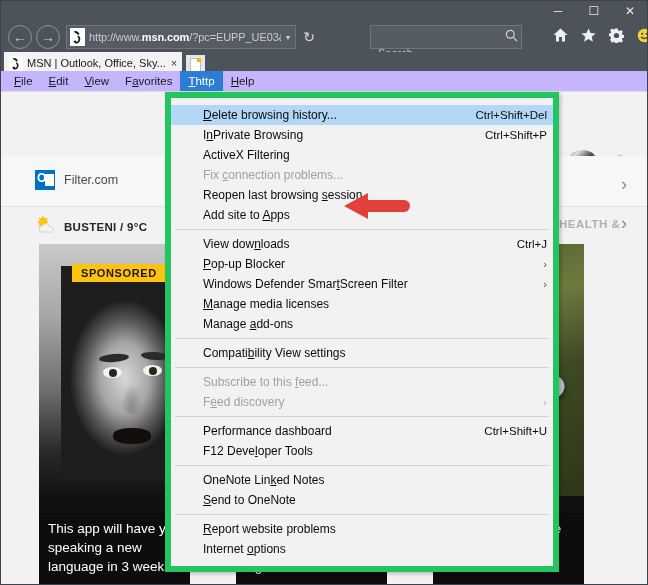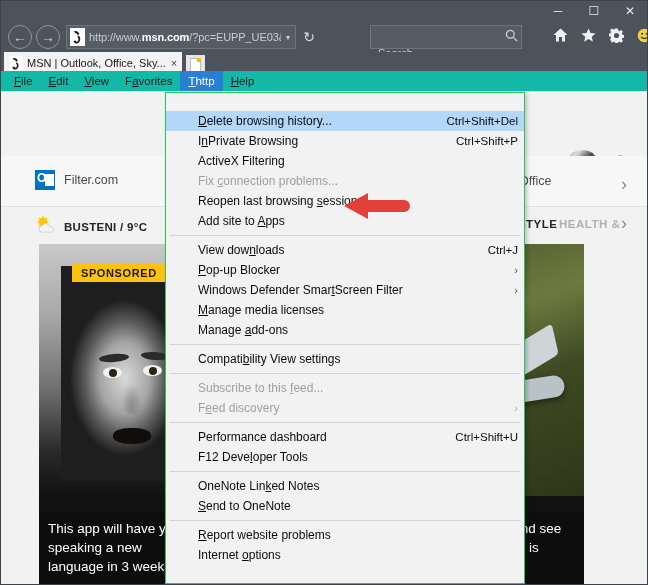--- a/index.html
+++ b/index.html
@@ -45,21 +45,21 @@
        display:flex;align-items:center;padding:0 0 0 5px;box-sizing:border-box;}
   .tab-fav{width:14px;height:15px;background:#fff;display:flex;align-items:center;justify-content:center;flex:0 0 auto;}
   .tab-title{font-size:11px;color:#17191c;margin-left:4px;white-space:nowrap;overflow:hidden;flex:1;}
   .tab-close{width:16px;text-align:center;color:#3a3d41;font-size:11px;}
   .newtab{position:absolute;left:186px;top:3px;width:19px;height:19px;background:#e6e6e6;
           display:flex;align-items:center;justify-content:center;}
   .newtab .pg{width:11px;height:14px;background:#fff;border:1px solid #b9bcc0;position:relative;box-sizing:border-box;}
   .newtab .pg:after{content:"";position:absolute;right:-1px;top:-1px;width:4px;height:4px;background:#ffb400;}
 
   
-  .menubar{position:absolute;left:0;top:71px;width:648px;height:21px;background:#14b8a6;
+  .menubar{position:absolute;left:0;top:71px;width:648px;height:21px;background:#c4b5fd;
            border-bottom:1px solid #dcdcdc;display:flex;align-items:center;padding-left:6px;box-sizing:border-box;}
   .mbitem{font-size:11.5px;color:#1a1a1a;padding:3px 8px;line-height:14px;}
   .mbitem u{text-decoration:underline;}
   .mbitem.active{background:#2a7fd4;color:#fff;}
 
   
   .page{position:absolute;left:1px;top:92px;width:646px;height:492px;background:#f2f2f2;overflow:hidden;}
 
   .msnhead{position:absolute;left:0;top:0;width:646px;height:63px;background:#f2f2f2;border-bottom:1px solid #e3e3e3;margin-top:44px;}
   .msn-logo{position:absolute;left:34px;top:21px;display:flex;align-items:center;}
@@ -115,22 +115,22 @@
   .gearw{position:absolute;width:12px;height:12px;background:#3a3f35;border-radius:50%;}
   .gearw.g1{left:16px;top:66px;}
   .gearw.g2{left:66px;top:72px;}
 
   .sponsored{position:absolute;left:33px;top:20px;background:#ffc20e;color:#1a1a1a;
              font-size:11px;font-weight:bold;letter-spacing:.6px;padding:3px 9px;}
   .card-cap{position:absolute;left:0;bottom:0;width:151px;padding:6px 9px 8px 9px;
             box-sizing:border-box;color:#fff;font-size:13.5px;line-height:19px;background:#0d0d0d;}
 
   
-  .menu{position:absolute;left:165px;top:92px;width:360px;background:#f2f2f2;
-        border:1px solid #22c55e;box-shadow:2px 2px 4px rgba(0,0,0,.22);padding:18px 0;box-sizing:border-box;}
+  .menu{position:absolute;left:165px;top:92px;width:394px;background:#f2f2f2;
+        border:6px solid #22c55e;box-shadow:2px 2px 4px rgba(0,0,0,.22);padding:7px 0;box-sizing:border-box;}
   .mi{position:relative;height:20px;display:flex;align-items:center;padding:0 6px 0 32px;
       font-size:12px;color:#0b0b0b;box-sizing:border-box;}
   .mi.hl{background:#b3d8f7;}
   .mi.dis{color:#a0a0a0;}
   .mi .lbl{flex:1;white-space:nowrap;}
   .mi .lbl u{text-decoration:underline;}
   .mi .acc{font-size:11.5px;color:#0b0b0b;margin-left:12px;white-space:nowrap;}
   .mi .sub{font-size:11px;color:#555;margin-left:12px;}
   .mi.dis .sub{color:#b0b0b0;}
   .msep{height:1px;background:#d3d3d3;margin:4px 4px 4px 4px;}

